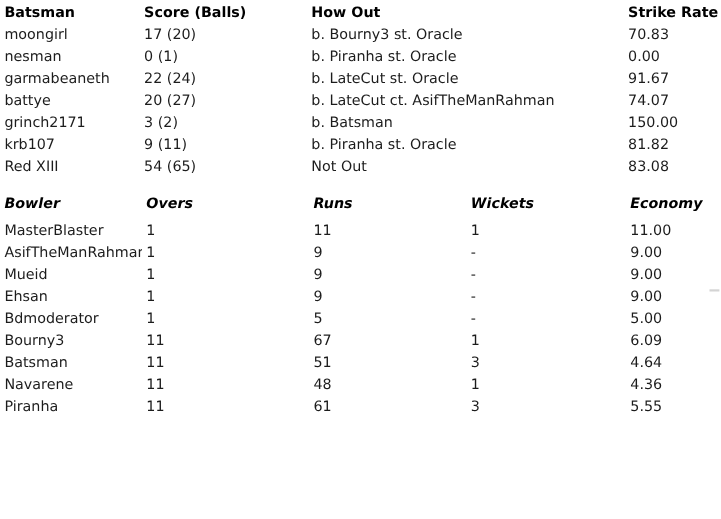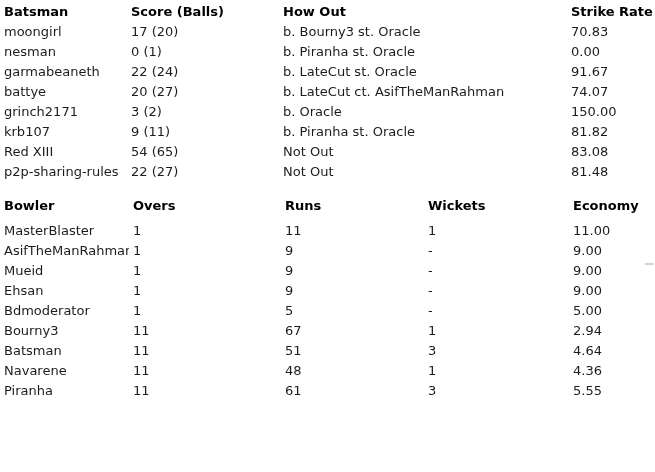--- a/index.html
+++ b/index.html
@@ -37,20 +37,21 @@
     font-weight: bold;
     color: #000000;
   }
   table.tbl.bowling {
     margin-top: 14px;
   }
   table.tbl.bowling thead th {
     height: 22px;
     vertical-align: top;
     padding-top: 3px;
+    font-style: italic;
   }
   .artifact-dash {
     position: absolute;
     left: 645px;
     top: 263px;
     width: 9px;
     height: 2px;
     background: #d4d4d4;
   }
 </style>
@@ -101,46 +102,40 @@
           <td>battye</td>
           <td>20 (27)</td>
           <td>b. LateCut ct. AsifTheManRahman</td>
           <td>74.07</td>
         </tr>
 
 
         <tr>
           <td>grinch2171</td>
           <td>3 (2)</td>
-          <td>b. Oracle</td>
+          <td>b. Batsman</td>
           <td>150.00</td>
         </tr>
 
         <tr>
           <td>krb107</td>
           <td>9 (11)</td>
           <td>b. Piranha st. Oracle</td>
           <td>81.82</td>
         </tr>
 
 
         <tr>
           <td>Red XIII</td>
           <td>54 (65)</td>
           <td>Not Out</td>
           <td>83.08</td>
         </tr>
 
 
-        <tr>
-          <td>p2p-sharing-rules</td>
-          <td>22 (27)</td>
-          <td>Not Out</td>
-          <td>81.48</td>
-        </tr>
       </tbody>
   </table>
 
   <table class="tbl bowling">
     <colgroup>
       <col style="width:129px">
       <col style="width:152px">
       <col style="width:143px">
       <col style="width:145px">
       <col style="width:86px">
@@ -195,21 +190,21 @@
           <td>5</td>
           <td>-</td>
           <td>5.00</td>
         </tr>
 
         <tr>
           <td>Bourny3</td>
           <td>11</td>
           <td>67</td>
           <td>1</td>
-          <td>2.94</td>
+          <td>6.09</td>
         </tr>
 
         <tr>
           <td>Batsman</td>
           <td>11</td>
           <td>51</td>
           <td>3</td>
           <td>4.64</td>
         </tr>
 

